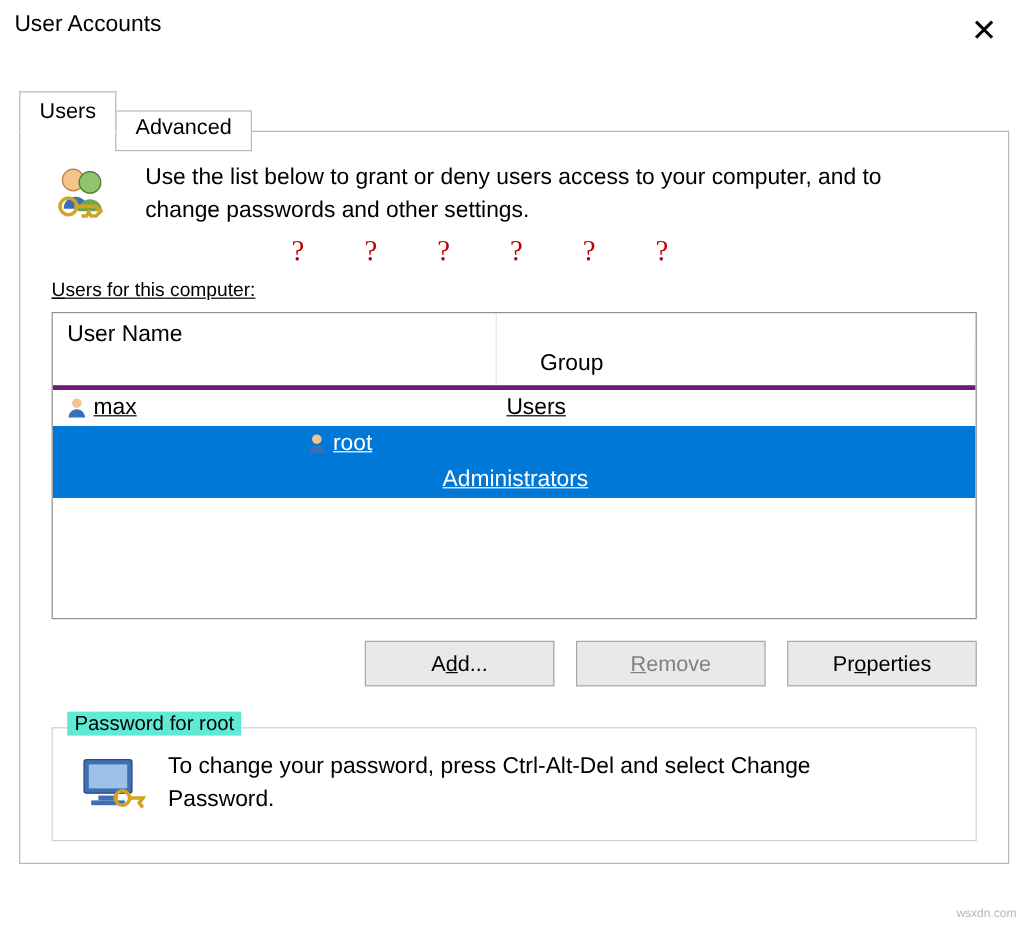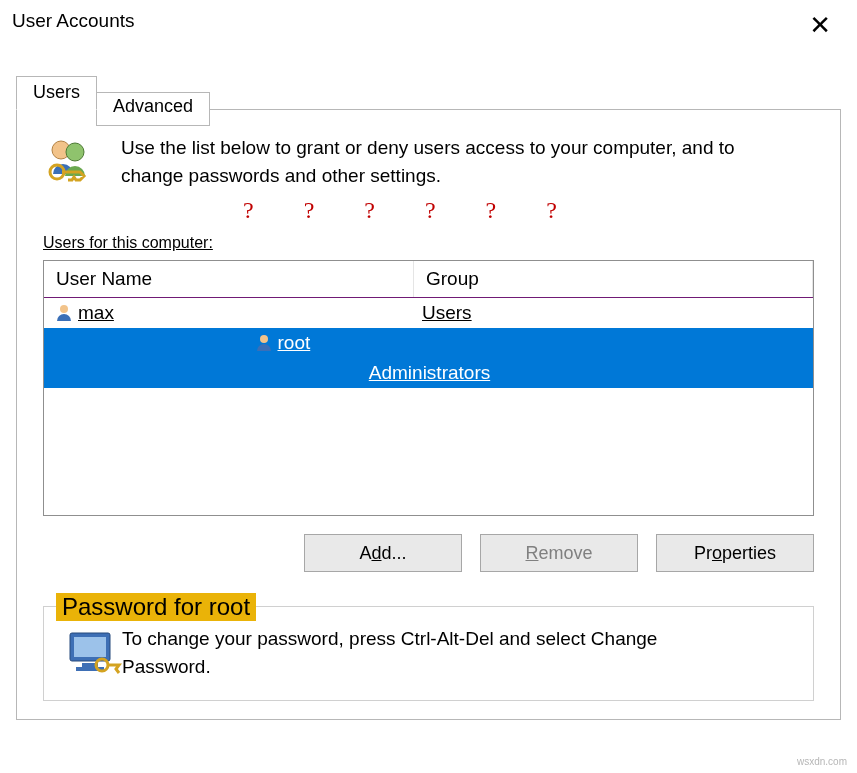--- a/index.html
+++ b/index.html
@@ -74,29 +74,30 @@
     .list-label { font-size: 16px; margin-bottom: 8px; text-decoration: underline; }
     .u { text-decoration: underline; }
     .listbox {
       border: 1px solid #8f8f8f;
       height: 256px;
       background: #fff;
       overflow: hidden;
     }
     .listhead {
       display: flex;
-      border-bottom: 1px solid #701a75;
+      border-bottom: 4px solid #701a75;
+      gap: 24px;
     }
     .listhead .col {
       padding: 7px 12px;
       font-size: 19px;
       border-right: 1px solid #e5e5e5;
     }
     .col-name { width: 370px; }
-    .col-group { flex: 1; }
+    .col-group { flex: 1; margin-top: 24px; }
     .row {
       display: flex;
       align-items: center;
       font-size: 19px;
     }
     .row .cell { padding: 4px 6px 4px 10px; text-decoration: underline; }
     .row .cell-name { width: 370px; display:flex; align-items:center; gap:4px;}
     .row .cell-group { flex: 1; padding-left: 8px;}
     .row.selected {
       background: #0078d7;
@@ -124,25 +125,25 @@
     .groupbox {
       border: 1px solid #d0d0d0;
       margin-top: 34px;
       padding: 18px 20px 12px 20px;
       position: relative;
     }
     .grouplegend {
       position: absolute;
       top: -14px;
       left: 12px;
-      background: #eab308;
+      background: #5eead4;
       padding: 0 6px;
-      font-size: 24px;
-    }
-    .pwrow { display: flex; align-items: flex-start; }
+      font-size: 17px;
+    }
+    .pwrow { display: flex; gap: 18px; align-items: flex-start; }
     .pwicon { width: 58px; flex: none; }
     .pwtext { font-size: 19px; line-height: 1.45; max-width: 600px; }
     .watermark {
       position: absolute;
       bottom: 6px; right: 10px;
       font-size: 10px;
       color: #b6b6b6;
     }
   </style>
 </head>

